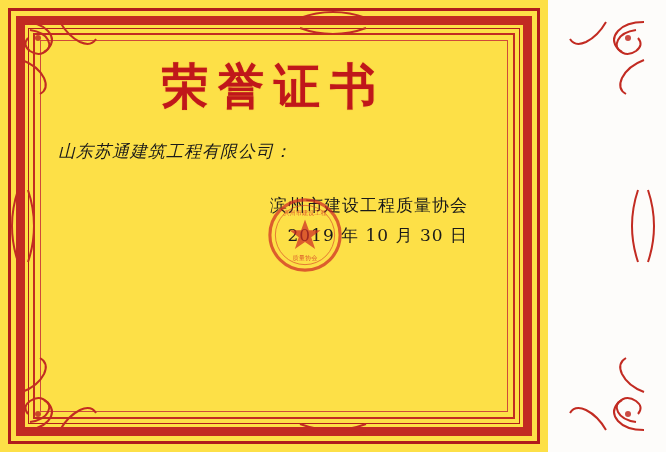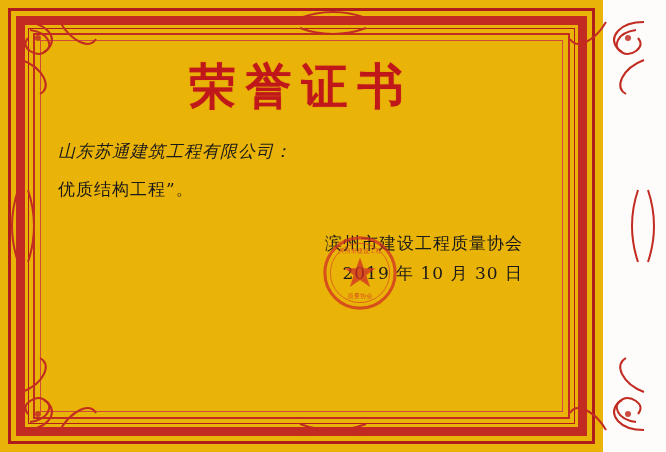--- a/index.html
+++ b/index.html
@@ -9,23 +9,23 @@
   body {
     width: 666px;
     height: 452px;
     background: #fdfcfa;
     font-family: "DejaVu Sans", "Liberation Sans", sans-serif;
     overflow: hidden;
   }
 
   .certificate {
     position: relative;
-    width: 603px;
+    width: 548px;
     height: 452px;
-    background: #eab308;
+    background: #fde047;
     box-sizing: border-box;
   }
 
   
   .border-outer {
     position: absolute;
     left: 8px;
     top: 8px;
     right: 8px;
     bottom: 8px;
@@ -222,21 +222,20 @@
 
   <div class="content">
 
     <div class="title">荣誉证书</div>
 
     <div class="body-block">
       <div class="salutation">山东苏通建筑工程有限公司：</div>
 
 
 
-      <div class="para-cont">优质结构工程”。</div>
 
 
       <div class="signature">
         <svg class="seal" viewBox="0 0 100 100" xmlns="http://www.w3.org/2000/svg">
           <circle cx="50" cy="50" r="45" fill="none" stroke="#d02b24" stroke-width="4"></circle>
           <circle cx="50" cy="50" r="38" fill="none" stroke="#d02b24" stroke-width="1"></circle>
           <path d="M50 30 l5 14 h15 l-12 9 l5 15 l-13 -9 l-13 9 l5 -15 l-12 -9 h15 z" fill="#d02b24"></path>
           <text class="seal-text" x="50" y="24" font-size="8" fill="#d02b24" text-anchor="middle">滨州市建设工程</text>
           <text class="seal-text" x="50" y="82" font-size="8" fill="#d02b24" text-anchor="middle">质量协会</text>
         </svg>

